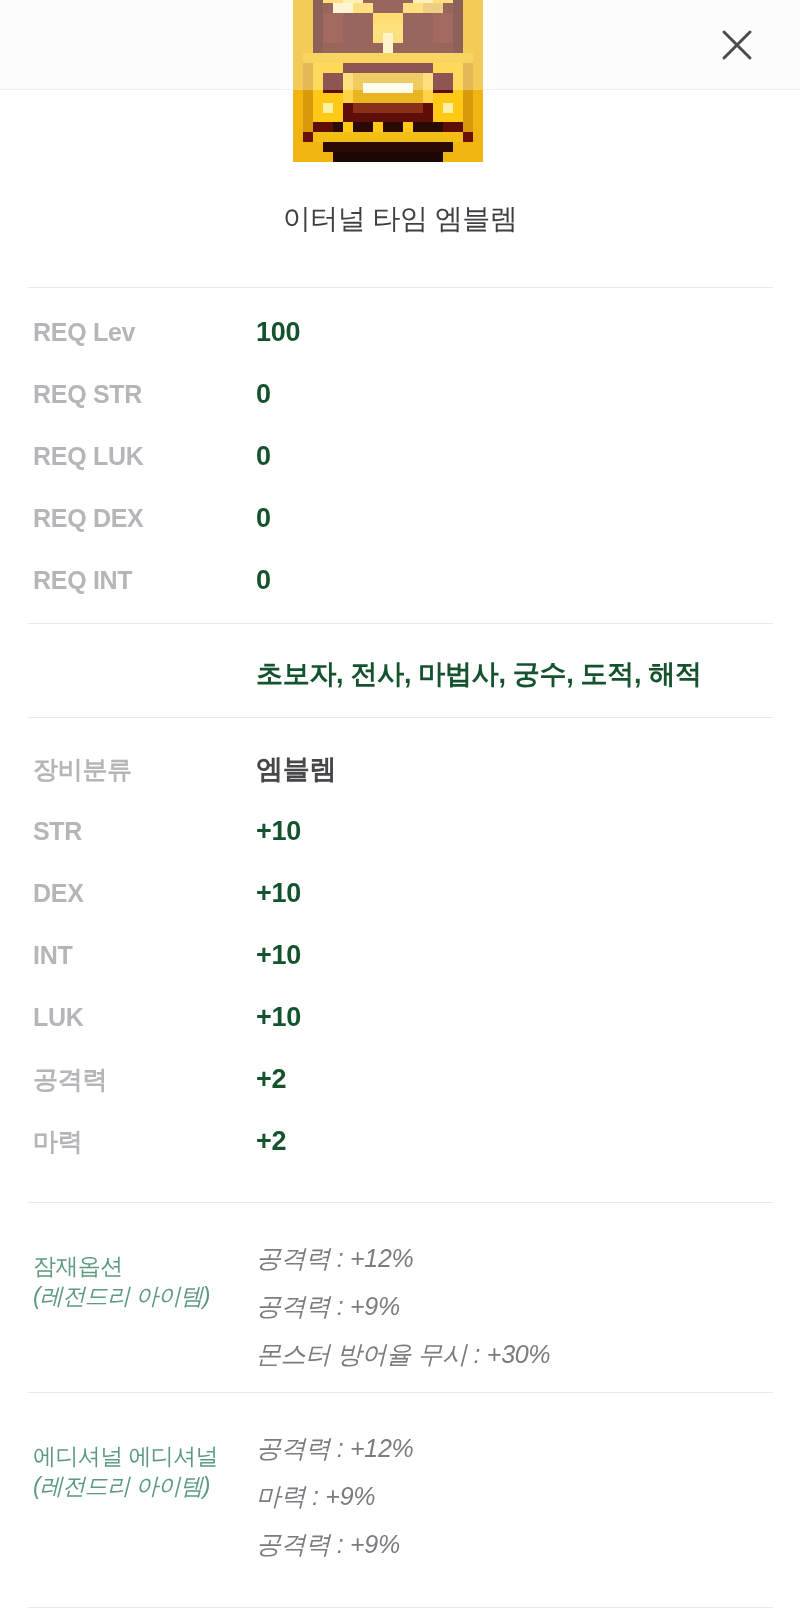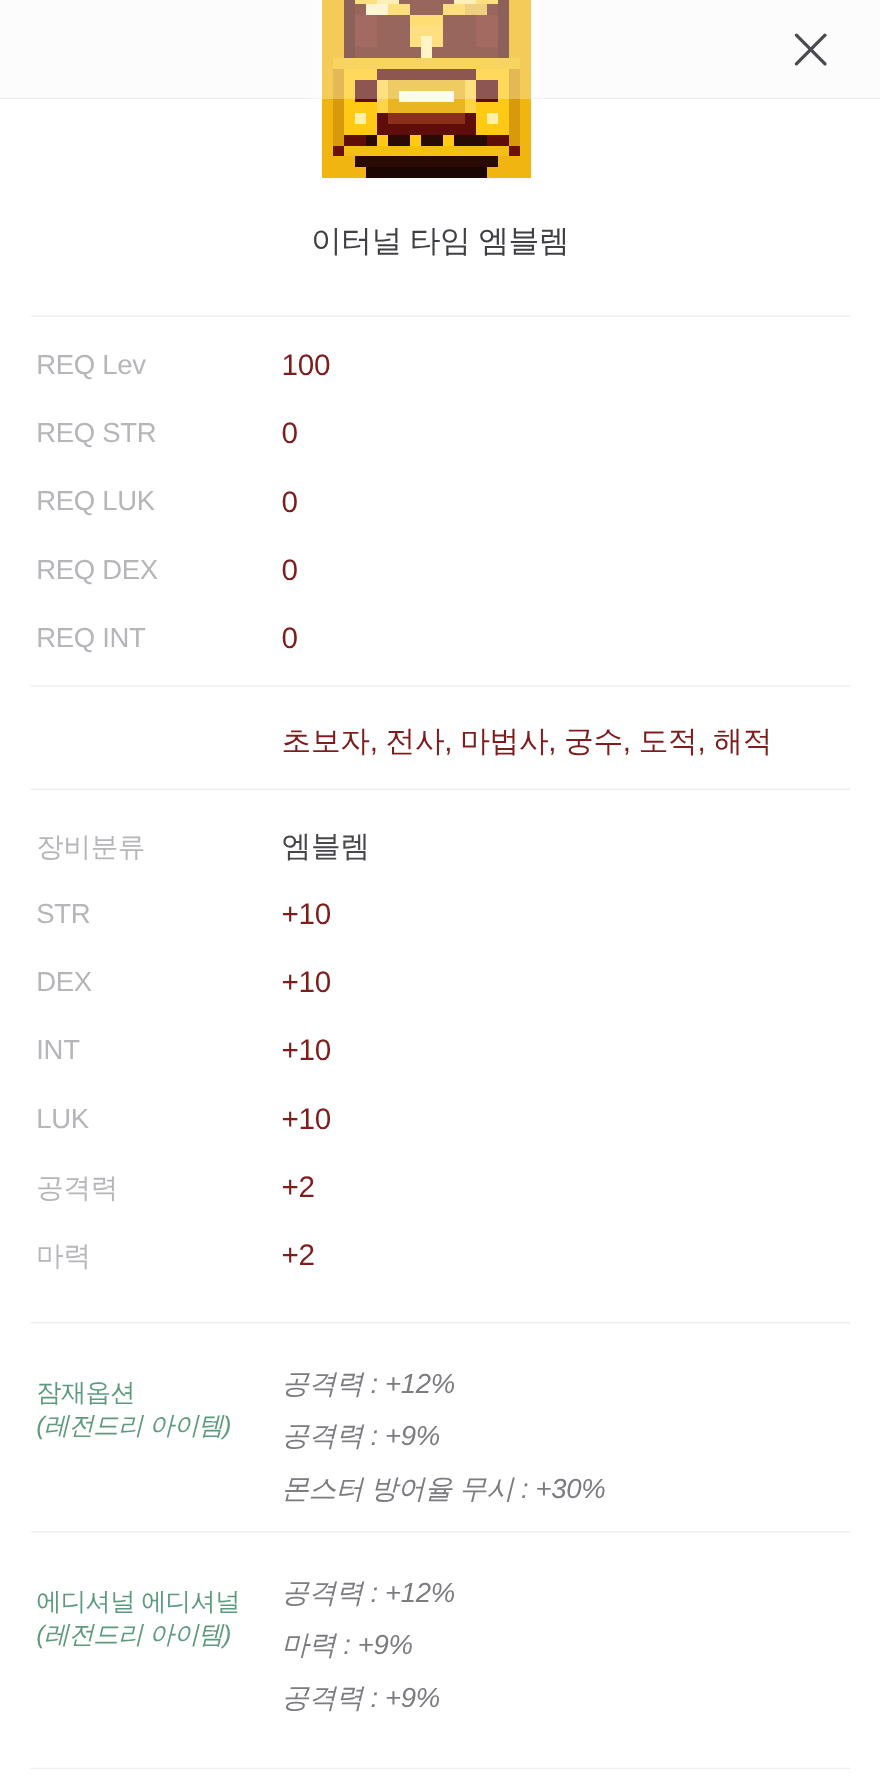--- a/index.html
+++ b/index.html
@@ -91,34 +91,35 @@
   }
 
   
   .stat-row {
     position: absolute;
     left: 0;
     width: 800px;
     height: 62px;
     display: flex;
     align-items: center;
+    font-weight: bold;
   }
   .stat-label {
     position: absolute;
     left: 33px;
     font-size: 25px;
     color: #b6b6ba;
     letter-spacing: -0.3px;
     white-space: nowrap;
   }
   .stat-value {
     position: absolute;
     left: 256px;
     font-size: 27px;
-    color: #7f1d1d;
+    color: #14532d;
     letter-spacing: -0.3px;
     white-space: nowrap;
   }
   .stat-value.strong {
     color: #46464b;
   }
 
   
   .potential-block {
     position: absolute;

